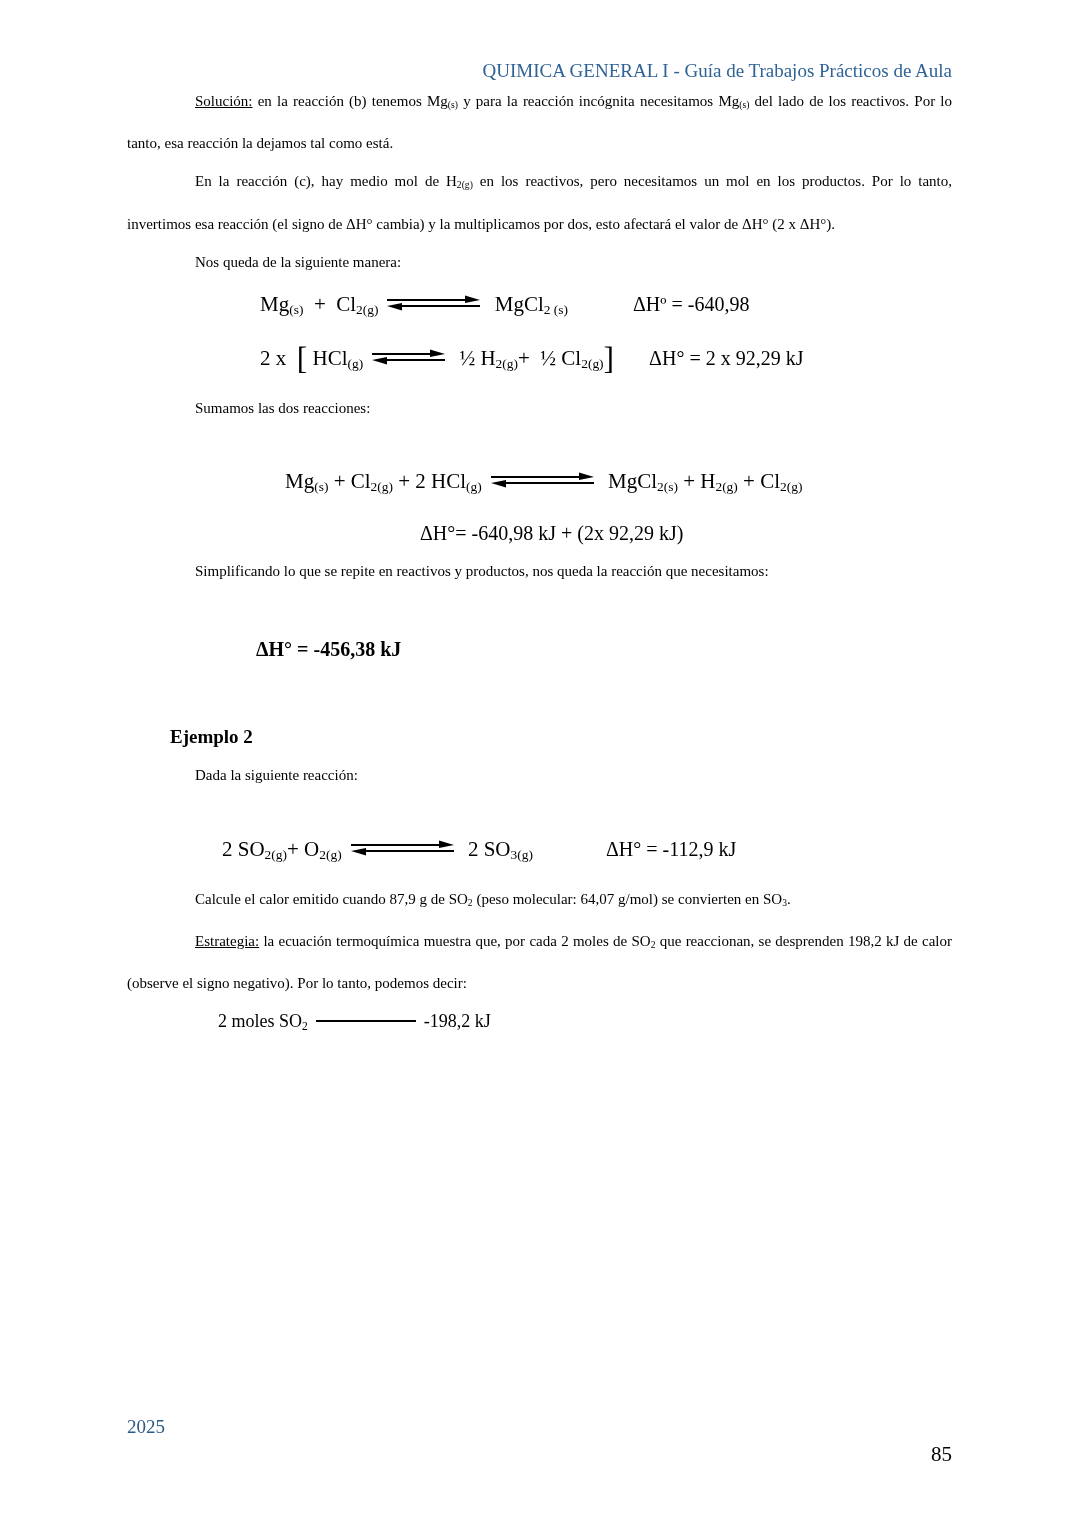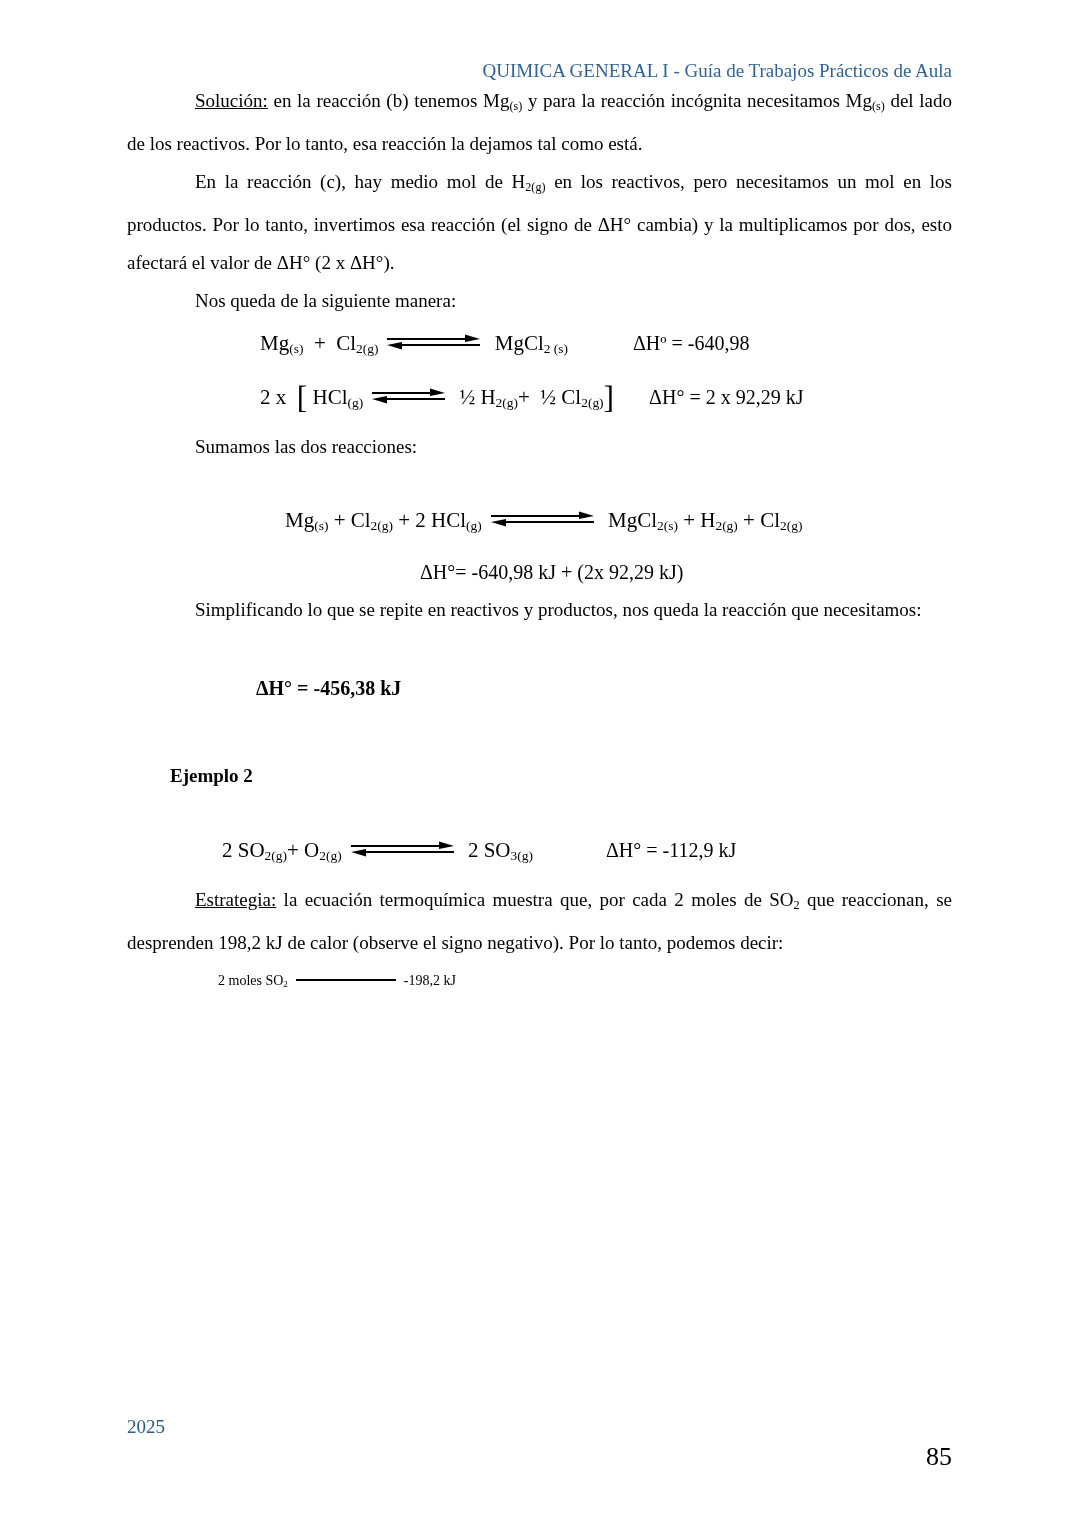--- a/index.html
+++ b/index.html
@@ -16,21 +16,21 @@
     position:absolute; left:127px; top:60px; width:825px;
   }
   .hdr {
     text-align:right;
     font-size:19px;
     line-height:22px;
     color:#2F6296;
   }
   p.para {
     margin:0;
-    font-size:19px;
+    font-size:15px;
     line-height:38px;
     text-align:justify;
   }
   .ind { text-indent:68px; }
   .sub { font-size:0.64em; vertical-align:-0.24em; letter-spacing:0; }
   .u { text-decoration:underline; }
   .br { font-size:1.5em; line-height:0; vertical-align:-0.14em; font-weight:300; }
   .rule {
     display:inline-block;
     border-top:2px solid #000;
@@ -57,29 +57,29 @@
   .p4  { margin-top:40px; }
   .eqsum { margin-top:39px; padding-left:158px; height:42px; }
   .eqsumdh { margin-top:6px; padding-left:293px; font-size:20px; line-height:38px; }
   .p5  { margin-top:38px; }
   .eqfinal { margin-top:44px; padding-left:95px; height:44px; }
   .eqfinal .dh { margin-left:34px; font-weight:bold; }
   .h-ej2 { margin-top:40px; padding-left:43px; font-size:19px; line-height:38px; font-weight:bold; }
   .eqso { margin-top:40px; padding-left:95px; height:46px;text-align:right; }
   .eqso .dh { margin-left:64px; }
   .p7  { margin-top:42px; }
-  .p9  { margin:0; padding-left:91px; font-size:14px; line-height:38px; }
+  .p9  { margin:0; padding-left:91px; font-size:18px; line-height:38px; }
 
   .footer-year {
     position:absolute; left:127px; top:1416px;
     font-size:19px; color:#2C5A87;
   }
   .footer-page {
     position:absolute; right:128px; top:1442px;
-    font-size:26px; color:#000;
+    font-size:21px; color:#000;
   }
 </style>
 </head>
 <body>
 
 <div class="page">
   <div class="content">
 
     <div class="hdr">QUIMICA GENERAL I - Guía de Trabajos Prácticos de Aula</div>
 
@@ -122,31 +122,33 @@
     <div class="eqsumdh">ΔH°= -640,98 kJ + (2x 92,29 kJ)</div>
 
     <p class="para ind p5">Simplificando lo que se repite en reactivos y productos, nos queda la reacción que necesitamos:</p>
 
     <div class="eq-row eqfinal">
       <span class="dh">ΔH° = -456,38 kJ</span>
     </div>
 
     <div class="h-ej2">Ejemplo 2</div>
 
+    <p class="para ind">Dada la siguiente reacción:</p>
 
     <div class="eq-row eqso">
       <span class="formula"><span>2 SO</span><span class="sub">2(g)</span><span>+ O</span><span class="sub">2(g)</span><span class="eq-arrow"><svg width="105" height="18" viewBox="0 0 105 18">
               <line x1="1" y1="6" x2="92" y2="6" stroke="#000" stroke-width="2"></line>
               <polygon points="89,1.5 104,6 89,9" fill="#000"></polygon>
               <line x1="13" y1="12" x2="104" y2="12" stroke="#000" stroke-width="2"></line>
               <polygon points="16,9 1,12 16,16.5" fill="#000"></polygon>
             </svg></span><span>&nbsp;2 SO</span><span class="sub">3(g)</span></span>
       <span class="dh">ΔH° = -112,9 kJ</span>
     </div>
 
+    <p class="para ind p7"><span>Calcule el calor emitido cuando 87,9 g de SO</span><span class="sub">2</span><span> (peso molecular: 64,07 g/mol) se convierten en SO</span><span class="sub">3</span><span>.</span></p>
 
     <p class="para ind"><span class="u">Estrategia:</span><span> la ecuación termoquímica muestra que, por cada 2 moles de SO</span><span class="sub">2</span><span> que reaccionan, se desprenden 198,2 kJ de calor (observe el signo negativo). Por lo tanto, podemos decir:</span></p>
 
     <p class="p9"><span>2 moles SO</span><span class="sub">2</span><span class="rule" style="width: 100px;"></span><span>-198,2 kJ</span></p>
 
   </div>
 
   <div class="footer-year">2025</div>
   <div class="footer-page">85</div>
 </div>

